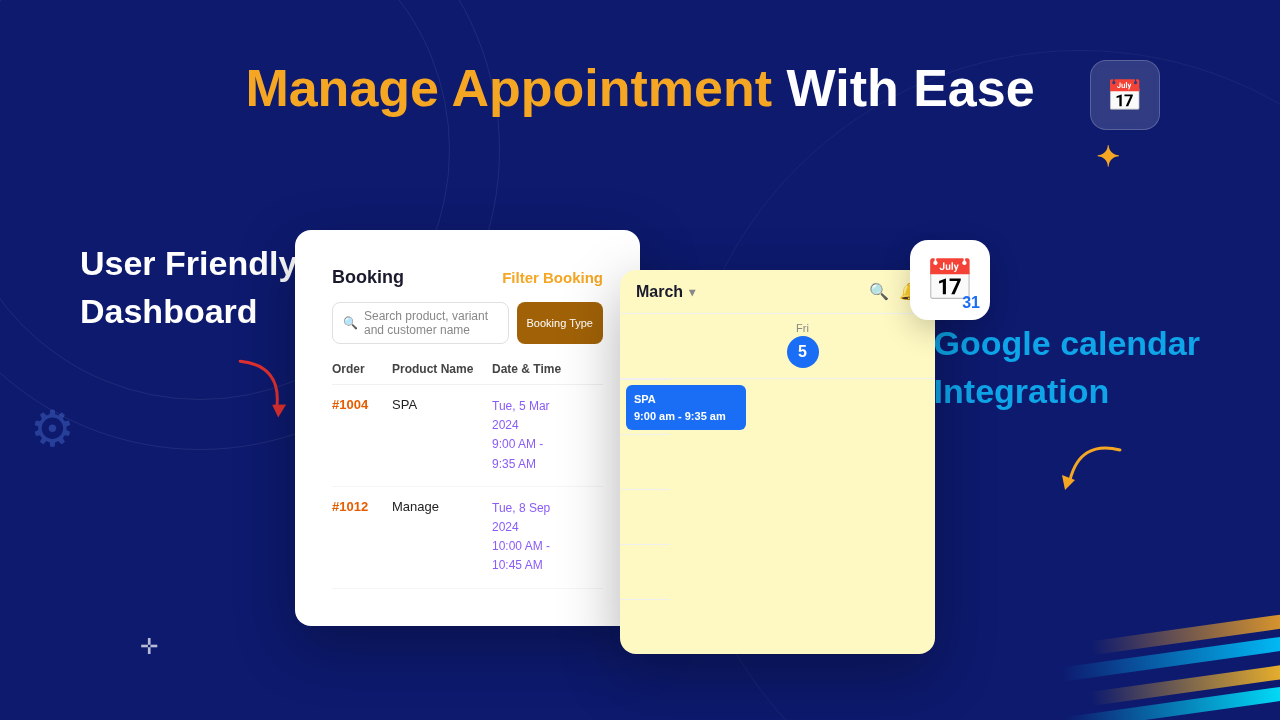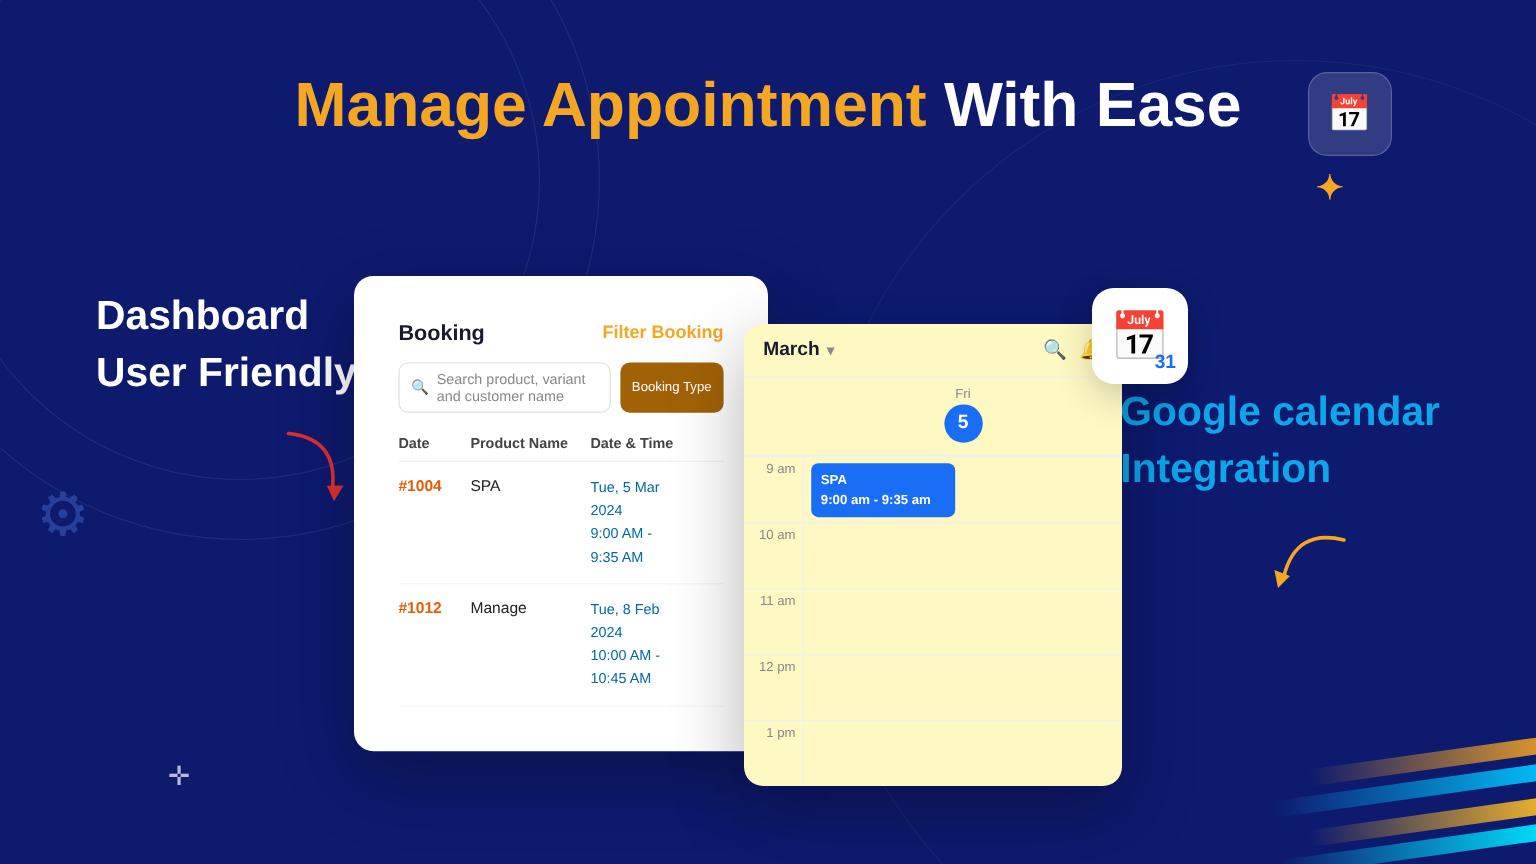--- a/index.html
+++ b/index.html
@@ -250,21 +250,21 @@
       color: #e65c00;
       font-size: 13px;
       font-weight: 600;
     }
     .product-name {
       font-size: 13px;
       color: #222;
     }
     .datetime {
       font-size: 12px;
-      color: #0369a1;
+      color: #8b5cf6;
       line-height: 1.6;
     }
 
     
     .calendar-panel {
       position: absolute;
       top: 270px;
       left: 620px;
       width: 315px;
       background: #fef9c3;
@@ -424,22 +424,22 @@
 <div class="sparkle sparkle-1">✦</div>
 
 <div class="header">
   <h1 class="header-title">
     <span class="orange">Manage Appointment</span>
     <span class="white"> With Ease</span>
   </h1>
 </div>
 
 <div class="left-text">
+  <div>User Friendly</div>
   <div>Dashboard</div>
-  <div>User Friendly</div>
 </div>
 
 <div class="arrow-left">
   <svg width="80" height="60" viewBox="0 0 80 60" fill="none">
     <path d="M10 10 Q50 0 60 40" stroke="#e03030" stroke-width="3" fill="none" stroke-linecap="round"></path>
     <polygon points="55,40 68,35 65,50" fill="#e03030"></polygon>
   </svg>
 </div>
 
 <div class="gear-icon-left">⚙</div>
@@ -454,40 +454,40 @@
 
   <div class="search-bar">
     <div class="search-input-wrap">
       <span>🔍</span>
       <span>Search product, variant and customer name</span>
     </div>
     <button class="booking-type-btn">Booking Type</button>
   </div>
 
   <div class="table-header">
-    <span>Date</span>
+    <span>Order</span>
     <span>Product Name</span>
     <span>Date &amp; Time</span>
     <span></span>
   </div>
 
   <div class="table-row">
     <span class="order-link">#1004</span>
     <span class="product-name">SPA</span>
     <div class="datetime">
       <div>Tue, 5 Mar 2024</div>
       <div>9:00 AM - 9:35 AM</div>
     </div>
   </div>
 
   <div class="table-row">
     <span class="order-link">#1012</span>
     <span class="product-name">Manage</span>
     <div class="datetime">
-      <div>Tue, 8 Feb 2024</div>
+      <div>Tue, 8 Sep 2024</div>
       <div>10:00 AM - 10:45 AM</div>
     </div>
   </div>
 </div>
 
 <div class="calendar-panel">
 
   <div class="cal-header">
     <div class="cal-month">
       <span>March</span>
@@ -501,27 +501,20 @@
 
   <div class="cal-day-header">
     <div></div>
     <div class="cal-day-label">
       <div class="cal-day-name">Fri</div>
       <div class="cal-day-num">5</div>
     </div>
   </div>
 
   <div class="cal-body">
-    <div class="time-slots">
-      <div class="time-slot">9 am</div>
-      <div class="time-slot">10 am</div>
-      <div class="time-slot">11 am</div>
-      <div class="time-slot">12 pm</div>
-      <div class="time-slot">1 pm</div>
-    </div>
     <div class="event-area">
       <div class="event-stripe">
         <div class="cal-event">
           <div>SPA</div>
           <div>9:00 am - 9:35 am</div>
         </div>
       </div>
       <div class="event-stripe"></div>
       <div class="event-stripe"></div>
       <div class="event-stripe"></div>

